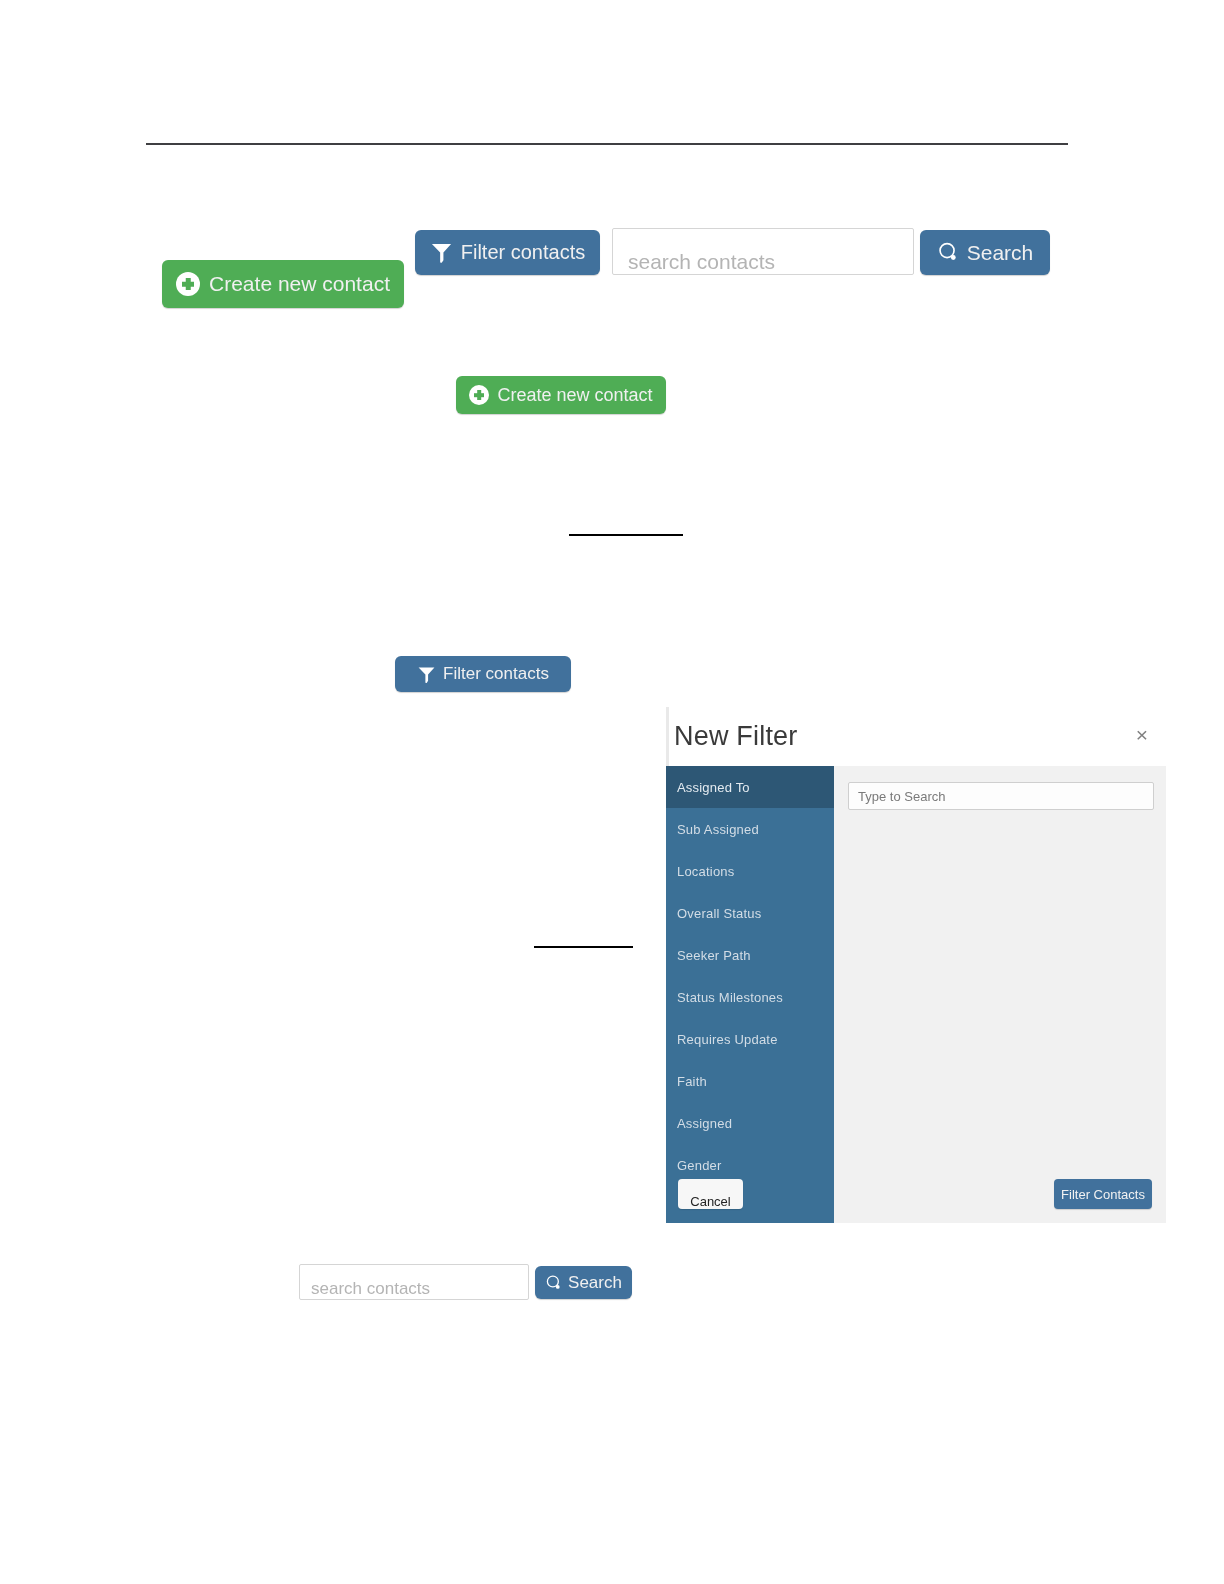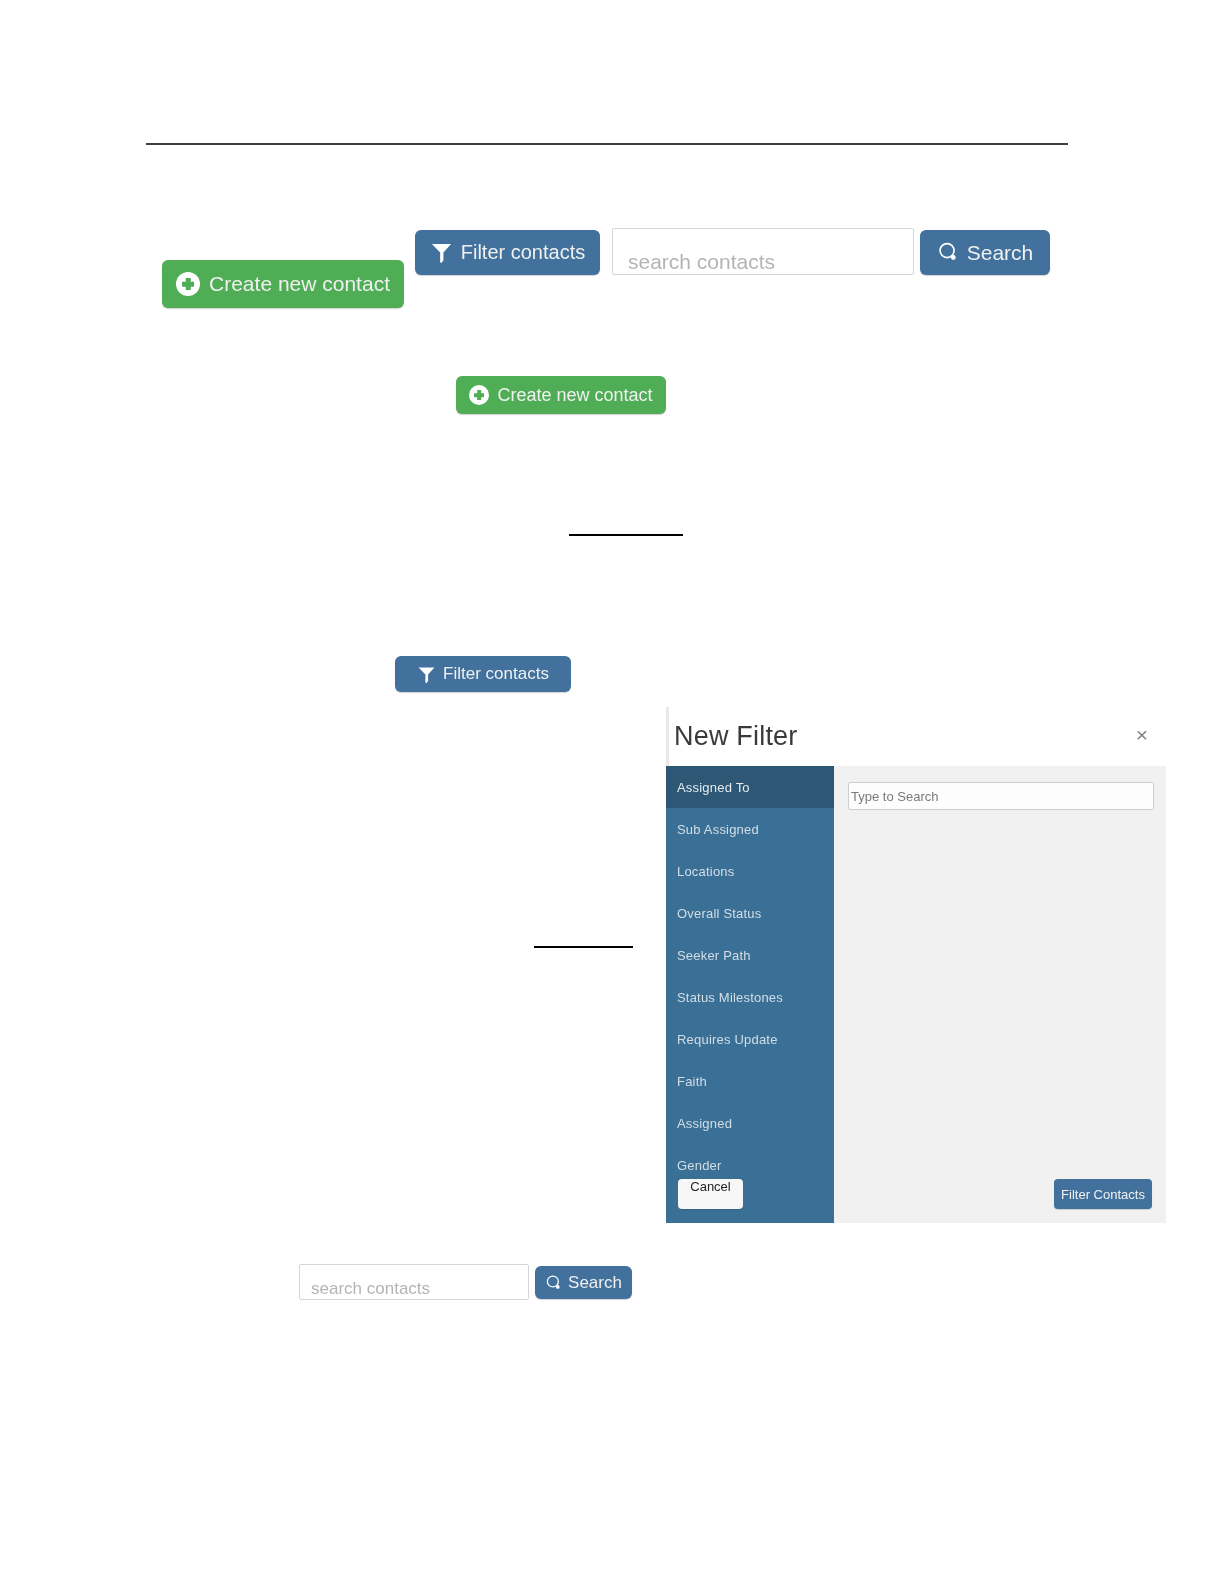--- a/index.html
+++ b/index.html
@@ -260,42 +260,42 @@
     width: 65px;
     height: 30px;
     background: #f7f7f7;
     color: #242424;
     border: none;
     border-radius: 4px;
     font-size: 13px;
     font-family: "Liberation Sans", sans-serif;
     cursor: pointer;
     display: flex;
-    align-items: flex-start;
+    align-items: flex-end;
     justify-content: center;
     box-shadow: 0 1px 1px rgba(0,0,0,0.12);
   }
   .filter-content {
     position: relative;
     flex: 1 1 auto;
     background: #f1f1f1;
   }
   .filter-search-input {
     position: absolute;
     left: 14px;
     top: 16px;
     width: 306px;
     height: 28px;
     box-sizing: border-box;
     background: #fdfdfd;
     border: 1px solid #cfcfcf;
     border-radius: 2px;
     display: flex;
     align-items: center;
-    padding-left: 2px;
+    padding-left: 9px;
     font-size: 13px;
     color: #7a7a7a;
   }
   .filter-apply-btn {
     position: absolute;
     right: 14px;
     bottom: 14px;
     width: 98px;
     height: 30px;
     background: #41719c;

